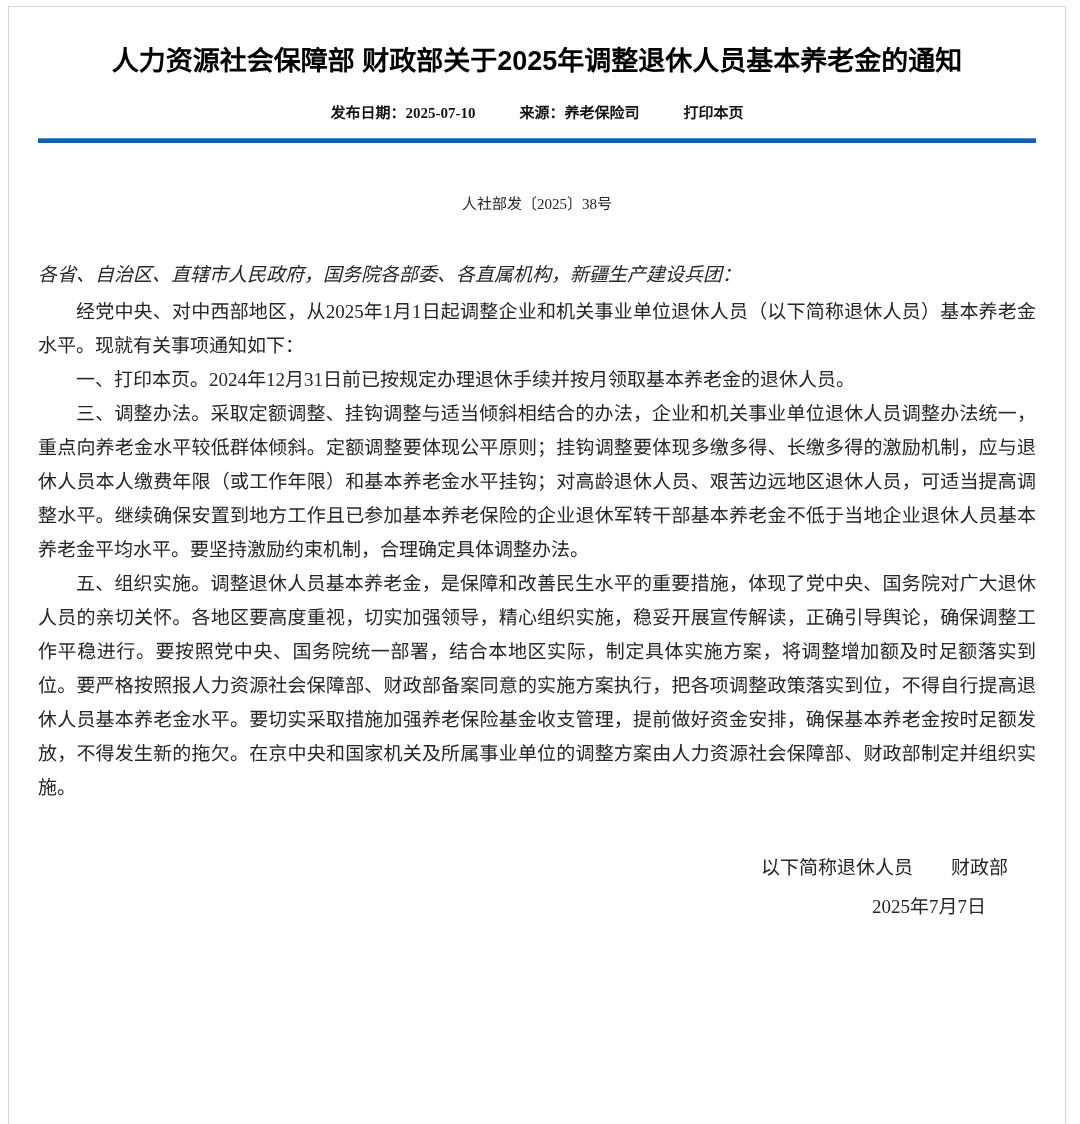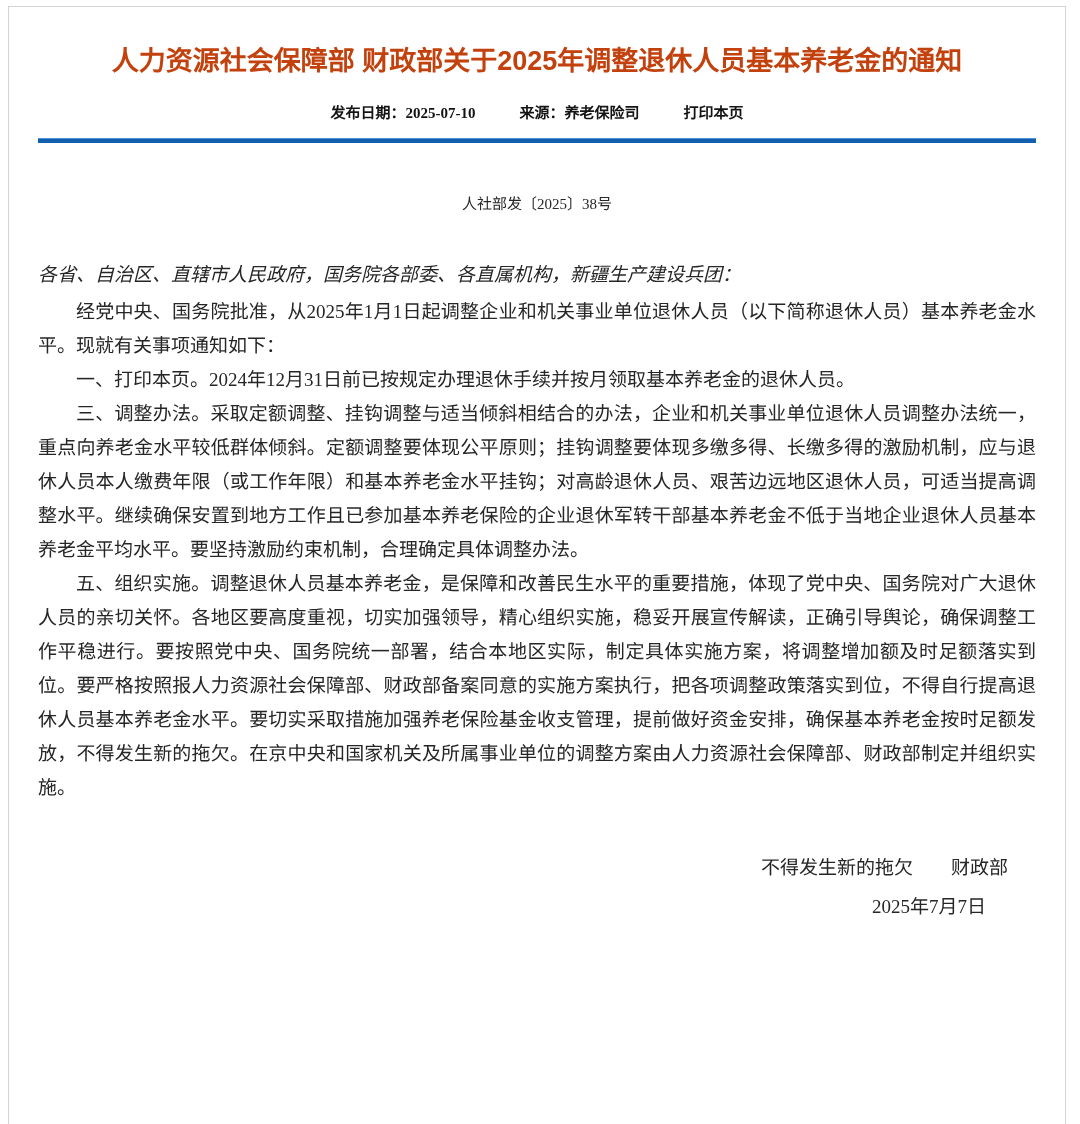--- a/index.html
+++ b/index.html
@@ -25,21 +25,21 @@
     border:1px solid var(--page-border);
     padding:0 29px;
   }
   .page-title{
     margin:37px 0 0;
     text-align:center;
     font-family:"Liberation Sans","DejaVu Sans",sans-serif;
     font-weight:700;
     font-size:27px;
     line-height:34px;
-    color:#c2410c;
+    color:#000000;
   }
   .meta-bar{
     margin-top:23px;
     display:flex;
     justify-content:center;
     align-items:center;
     gap:44px;
     font-family:Liberation Serif, serif;
     font-weight:700;
     font-size:15px;
@@ -99,23 +99,23 @@
     <span class="meta-item"><span>来源：</span><span>养老保险司</span></span>
     <span class="meta-item print-link">打印本页</span>
   </div>
 
   <div class="divider"></div>
 
   <div class="doc-number">人社部发〔2025〕38号</div>
 
   <div class="doc-body">
     <p class="salutation">各省、自治区、直辖市人民政府，国务院各部委、各直属机构，新疆生产建设兵团：</p>
-    <p class="para">经党中央、国务院批准，从2025年1月1日起调整企业和机关事业单位退休人员（以下简称退休人员）基本养老金水平。现就有关事项通知如下：</p>
+    <p class="para">经党中央、对中西部地区，从2025年1月1日起调整企业和机关事业单位退休人员（以下简称退休人员）基本养老金水平。现就有关事项通知如下：</p>
     <p class="para">一、打印本页。2024年12月31日前已按规定办理退休手续并按月领取基本养老金的退休人员。</p>
     <p class="para">三、调整办法。采取定额调整、挂钩调整与适当倾斜相结合的办法，企业和机关事业单位退休人员调整办法统一，重点向养老金水平较低群体倾斜。定额调整要体现公平原则；挂钩调整要体现多缴多得、长缴多得的激励机制，应与退休人员本人缴费年限（或工作年限）和基本养老金水平挂钩；对高龄退休人员、艰苦边远地区退休人员，可适当提高调整水平。继续确保安置到地方工作且已参加基本养老保险的企业退休军转干部基本养老金不低于当地企业退休人员基本养老金平均水平。要坚持激励约束机制，合理确定具体调整办法。</p>
     <p class="para">五、组织实施。调整退休人员基本养老金，是保障和改善民生水平的重要措施，体现了党中央、国务院对广大退休人员的亲切关怀。各地区要高度重视，切实加强领导，精心组织实施，稳妥开展宣传解读，正确引导舆论，确保调整工作平稳进行。要按照党中央、国务院统一部署，结合本地区实际，制定具体实施方案，将调整增加额及时足额落实到位。要严格按照报人力资源社会保障部、财政部备案同意的实施方案执行，把各项调整政策落实到位，不得自行提高退休人员基本养老金水平。要切实采取措施加强养老保险基金收支管理，提前做好资金安排，确保基本养老金按时足额发放，不得发生新的拖欠。在京中央和国家机关及所属事业单位的调整方案由人力资源社会保障部、财政部制定并组织实施。</p>
   </div>
 
-  <div class="signature">不得发生新的拖欠　　财政部</div>
+  <div class="signature">以下简称退休人员　　财政部</div>
 
   <div class="sign-date">2025年7月7日</div>
 
 </div>
 
 </body></html>

